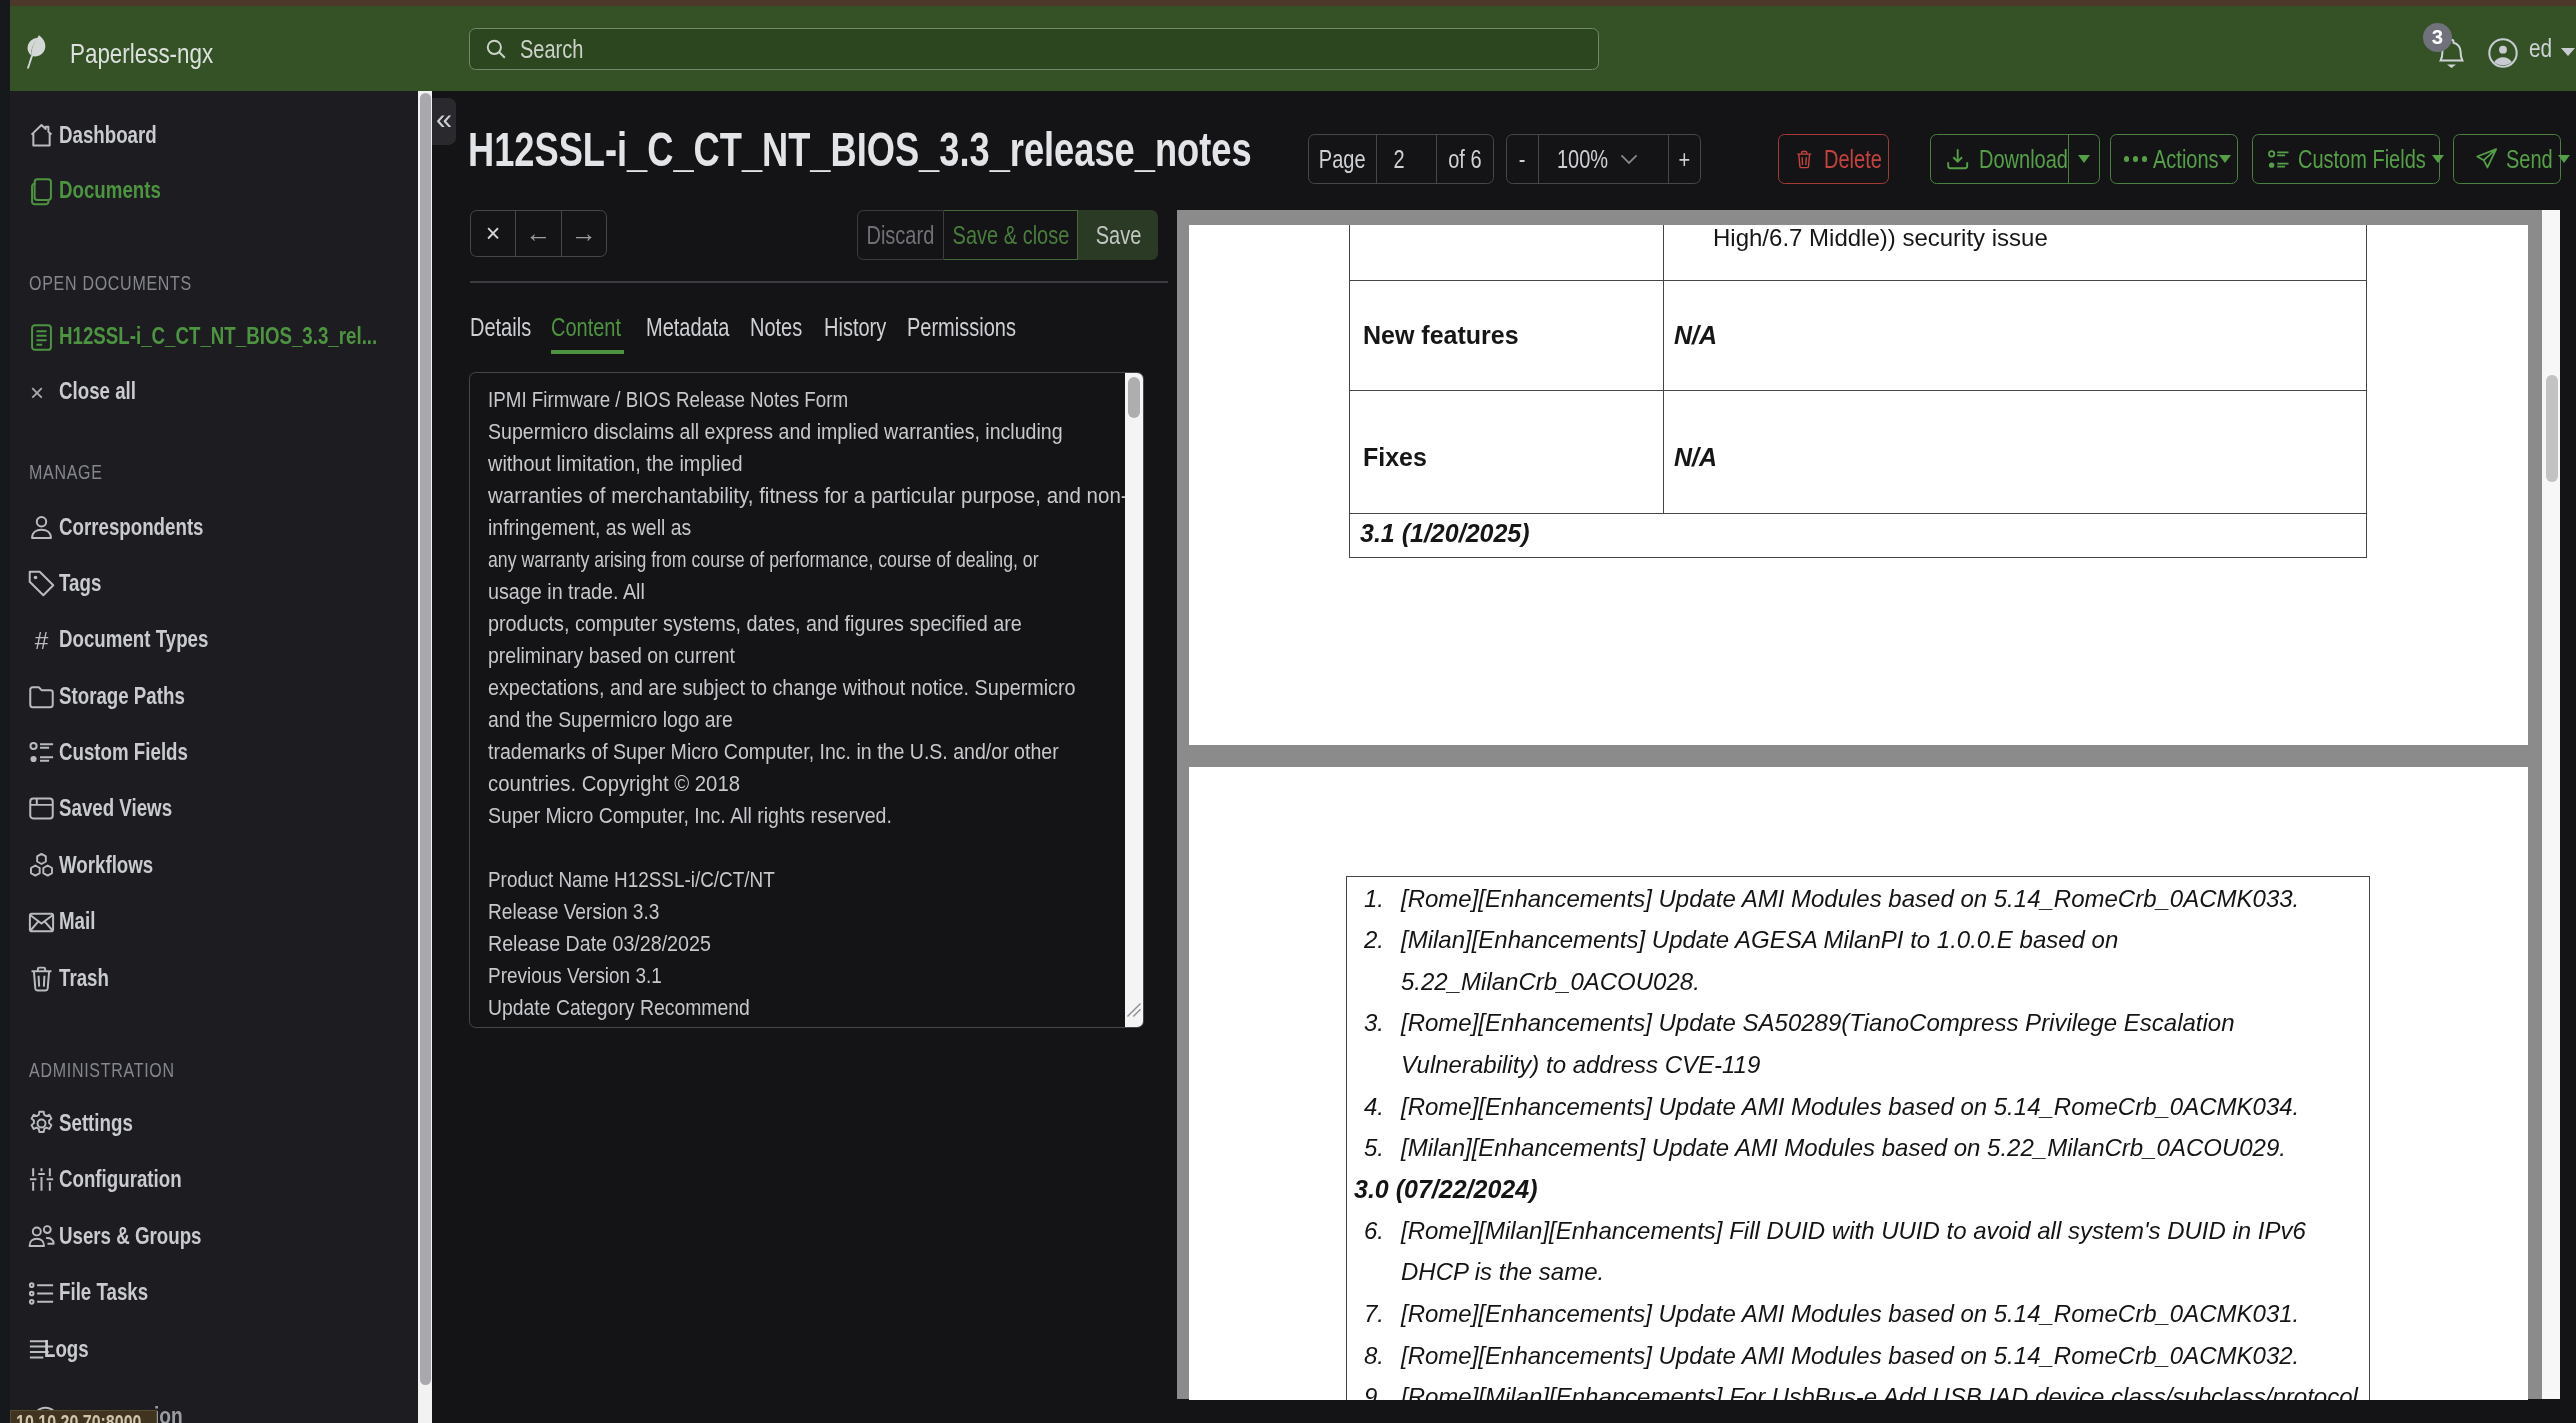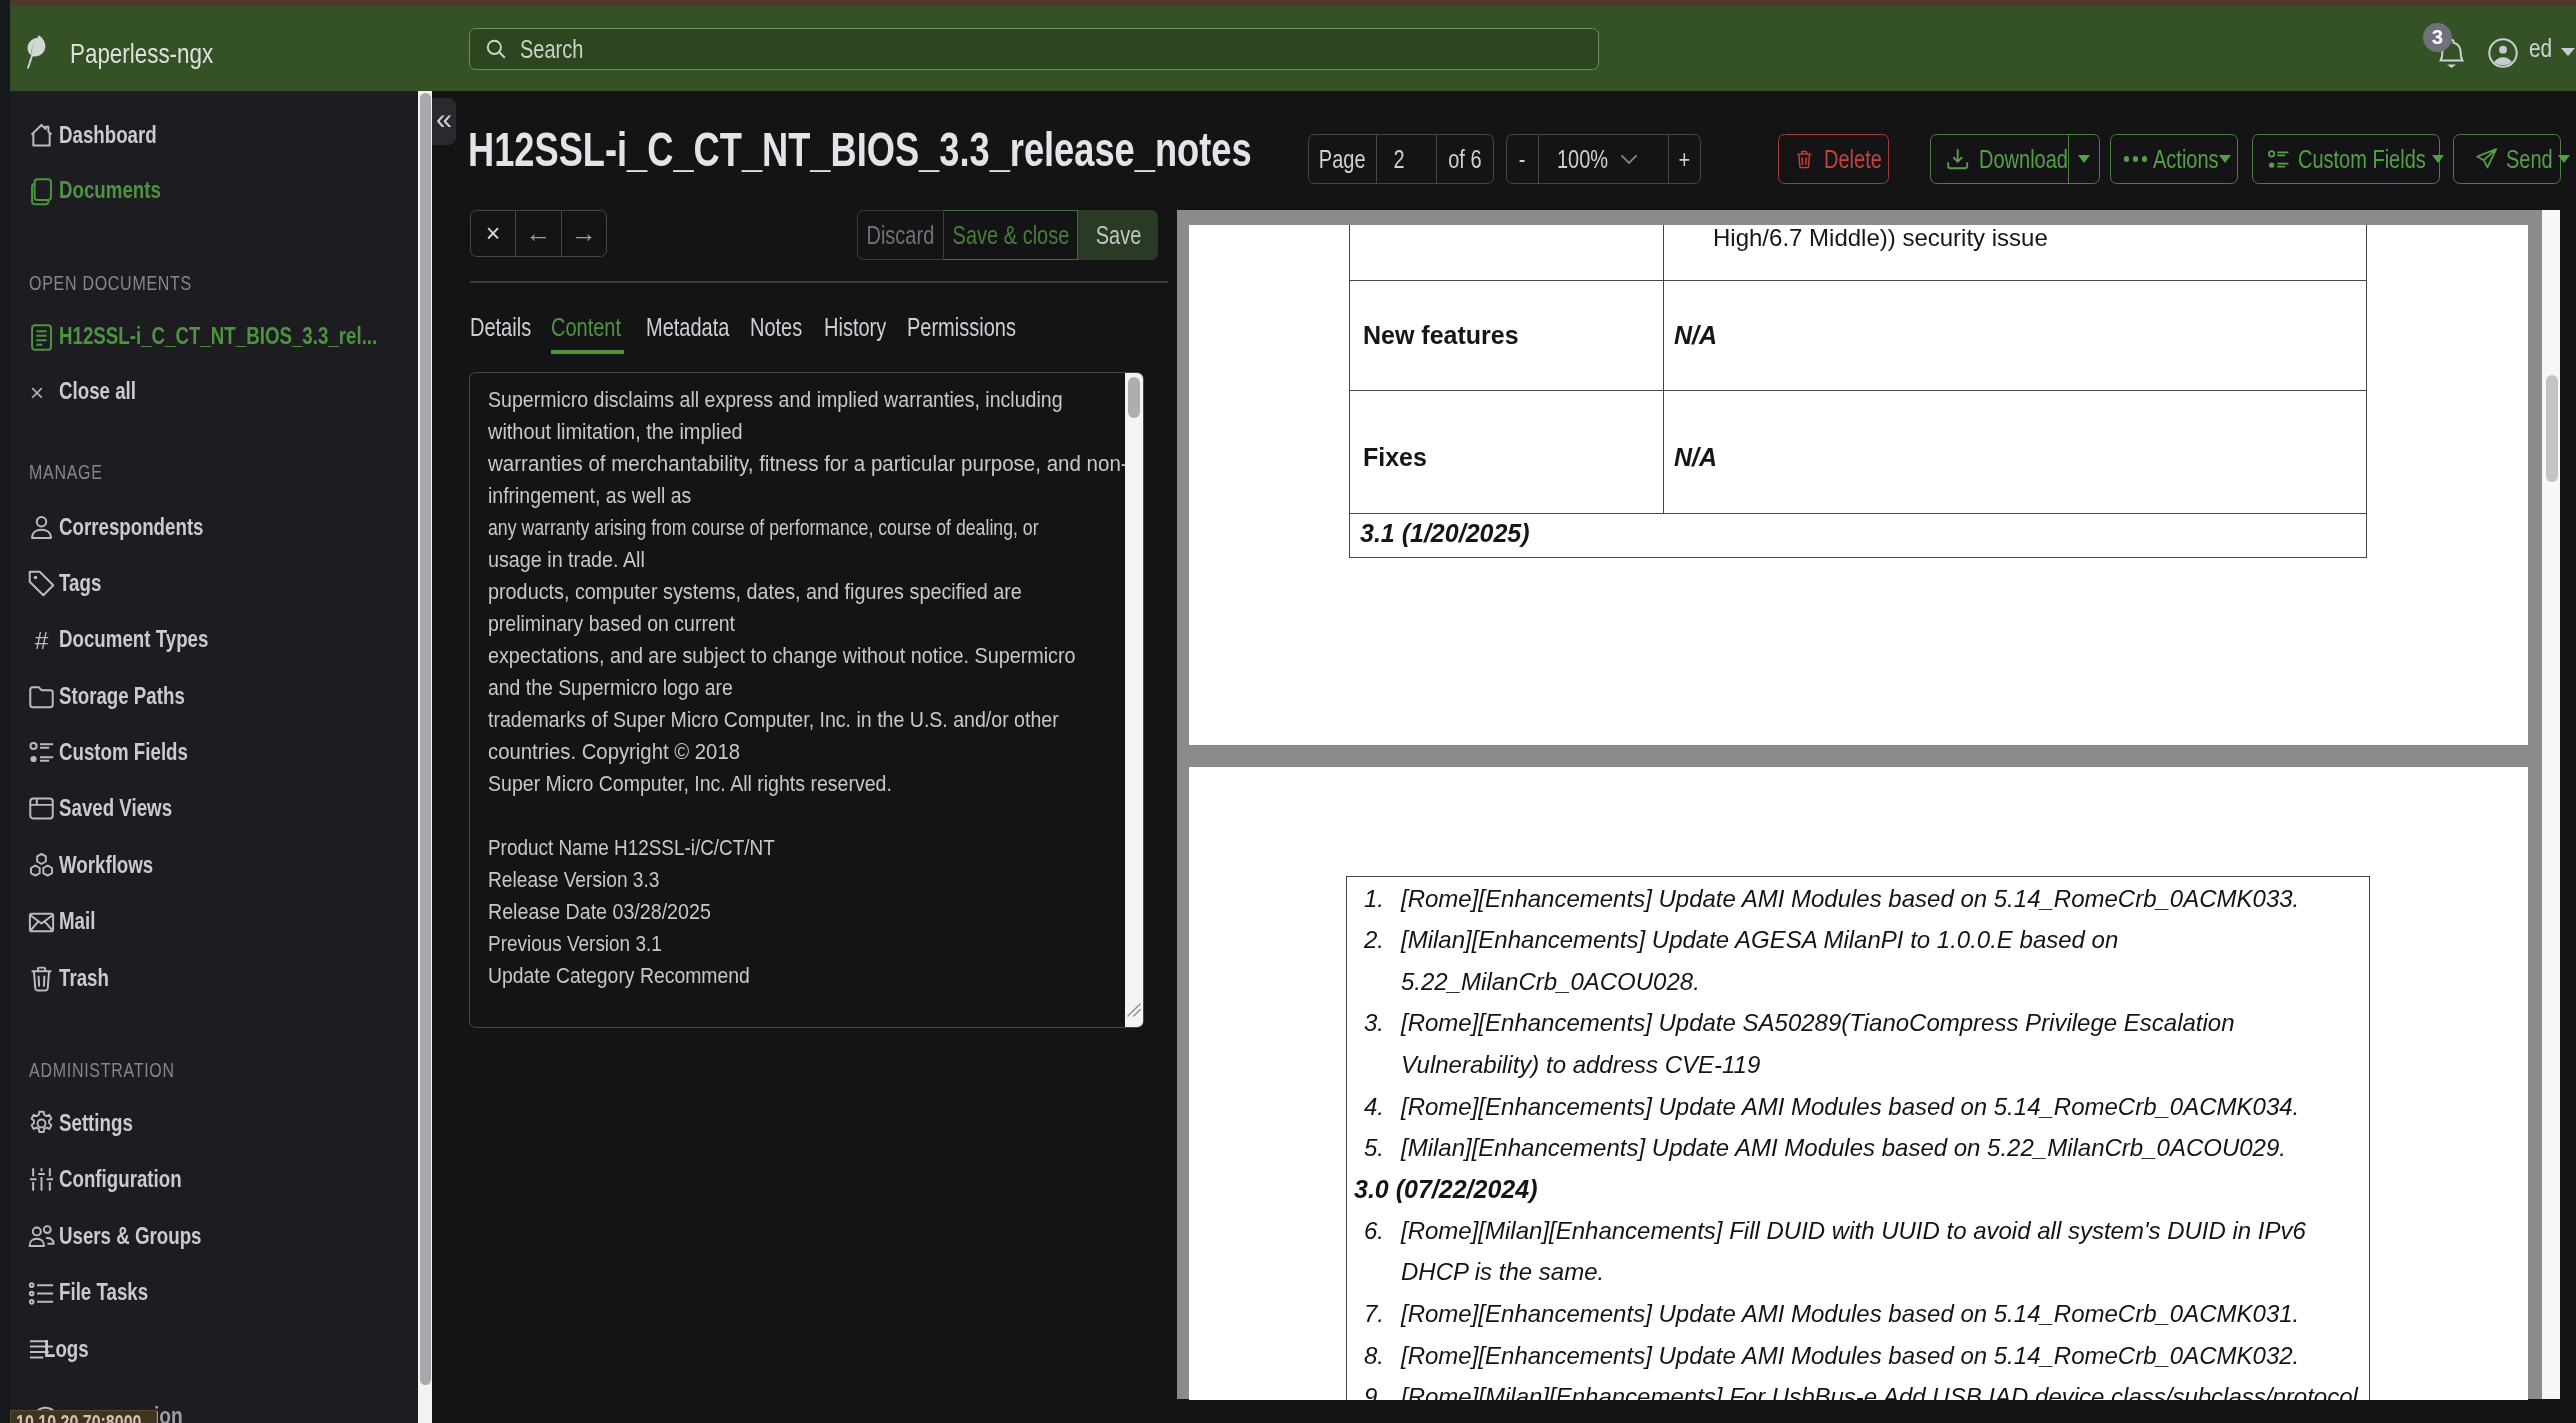--- a/index.html
+++ b/index.html
@@ -279,20 +279,21 @@
 <div class="abs" style="left:470px;top:281px;width:698px;height:1.5px;background:#3b3c41;"></div>
 <div class="abs" style="left:470px;top:313px;font-size:25px;color:#ced0d4;"><span class="cx">Details</span></div>
 <div class="abs" style="left:551px;top:313px;font-size:25px;color:#4d9440;"><span class="cx">Content</span></div>
 <div class="abs" style="left:646px;top:313px;font-size:25px;color:#ced0d4;"><span class="cx">Metadata</span></div>
 <div class="abs" style="left:750px;top:313px;font-size:25px;color:#ced0d4;"><span class="cx">Notes</span></div>
 <div class="abs" style="left:824px;top:313px;font-size:25px;color:#ced0d4;"><span class="cx">History</span></div>
 <div class="abs" style="left:907px;top:313px;font-size:25px;color:#ced0d4;"><span class="cx">Permissions</span></div>
 <div class="abs" style="left:551px;top:350px;width:73px;height:4.4px;background:#4d9440;"></div>
 <div class="abs" style="left:469px;top:372px;width:675px;height:656px;box-sizing:border-box;border:1.5px solid #46474c;border-radius:6.6px;overflow:hidden;">
 <div style="position:absolute;left:17.5px;top:11px;font-size:22px;line-height:32px;color:#c6c8cb;">
+      <div style="height:32px;"><span style="display:inline-block;white-space:nowrap;transform:scaleX(0.854);transform-origin:0 50%;">IPMI Firmware / BIOS Release Notes Form</span></div>
       <div style="height:32px;"><span style="display:inline-block;white-space:nowrap;transform:scaleX(0.890);transform-origin:0 50%;">Supermicro disclaims all express and implied warranties, including</span></div>
       <div style="height:32px;"><span style="display:inline-block;white-space:nowrap;transform:scaleX(0.905);transform-origin:0 50%;">without limitation, the implied</span></div>
       <div style="height:32px;"><span style="display:inline-block;white-space:nowrap;transform:scaleX(0.933);transform-origin:0 50%;">warranties of merchantability, fitness for a particular purpose, and non-</span></div>
       <div style="height:32px;"><span style="display:inline-block;white-space:nowrap;transform:scaleX(0.884);transform-origin:0 50%;">infringement, as well as</span></div>
       <div style="height:32px;"><span style="display:inline-block;white-space:nowrap;transform:scaleX(0.804);transform-origin:0 50%;">any warranty arising from course of performance, course of dealing, or</span></div>
       <div style="height:32px;"><span style="display:inline-block;white-space:nowrap;transform:scaleX(0.897);transform-origin:0 50%;">usage in trade. All</span></div>
       <div style="height:32px;"><span style="display:inline-block;white-space:nowrap;transform:scaleX(0.900);transform-origin:0 50%;">products, computer systems, dates, and figures specified are</span></div>
       <div style="height:32px;"><span style="display:inline-block;white-space:nowrap;transform:scaleX(0.886);transform-origin:0 50%;">preliminary based on current</span></div>
       <div style="height:32px;"><span style="display:inline-block;white-space:nowrap;transform:scaleX(0.898);transform-origin:0 50%;">expectations, and are subject to change without notice. Supermicro</span></div>
       <div style="height:32px;"><span style="display:inline-block;white-space:nowrap;transform:scaleX(0.882);transform-origin:0 50%;">and the Supermicro logo are</span></div>

